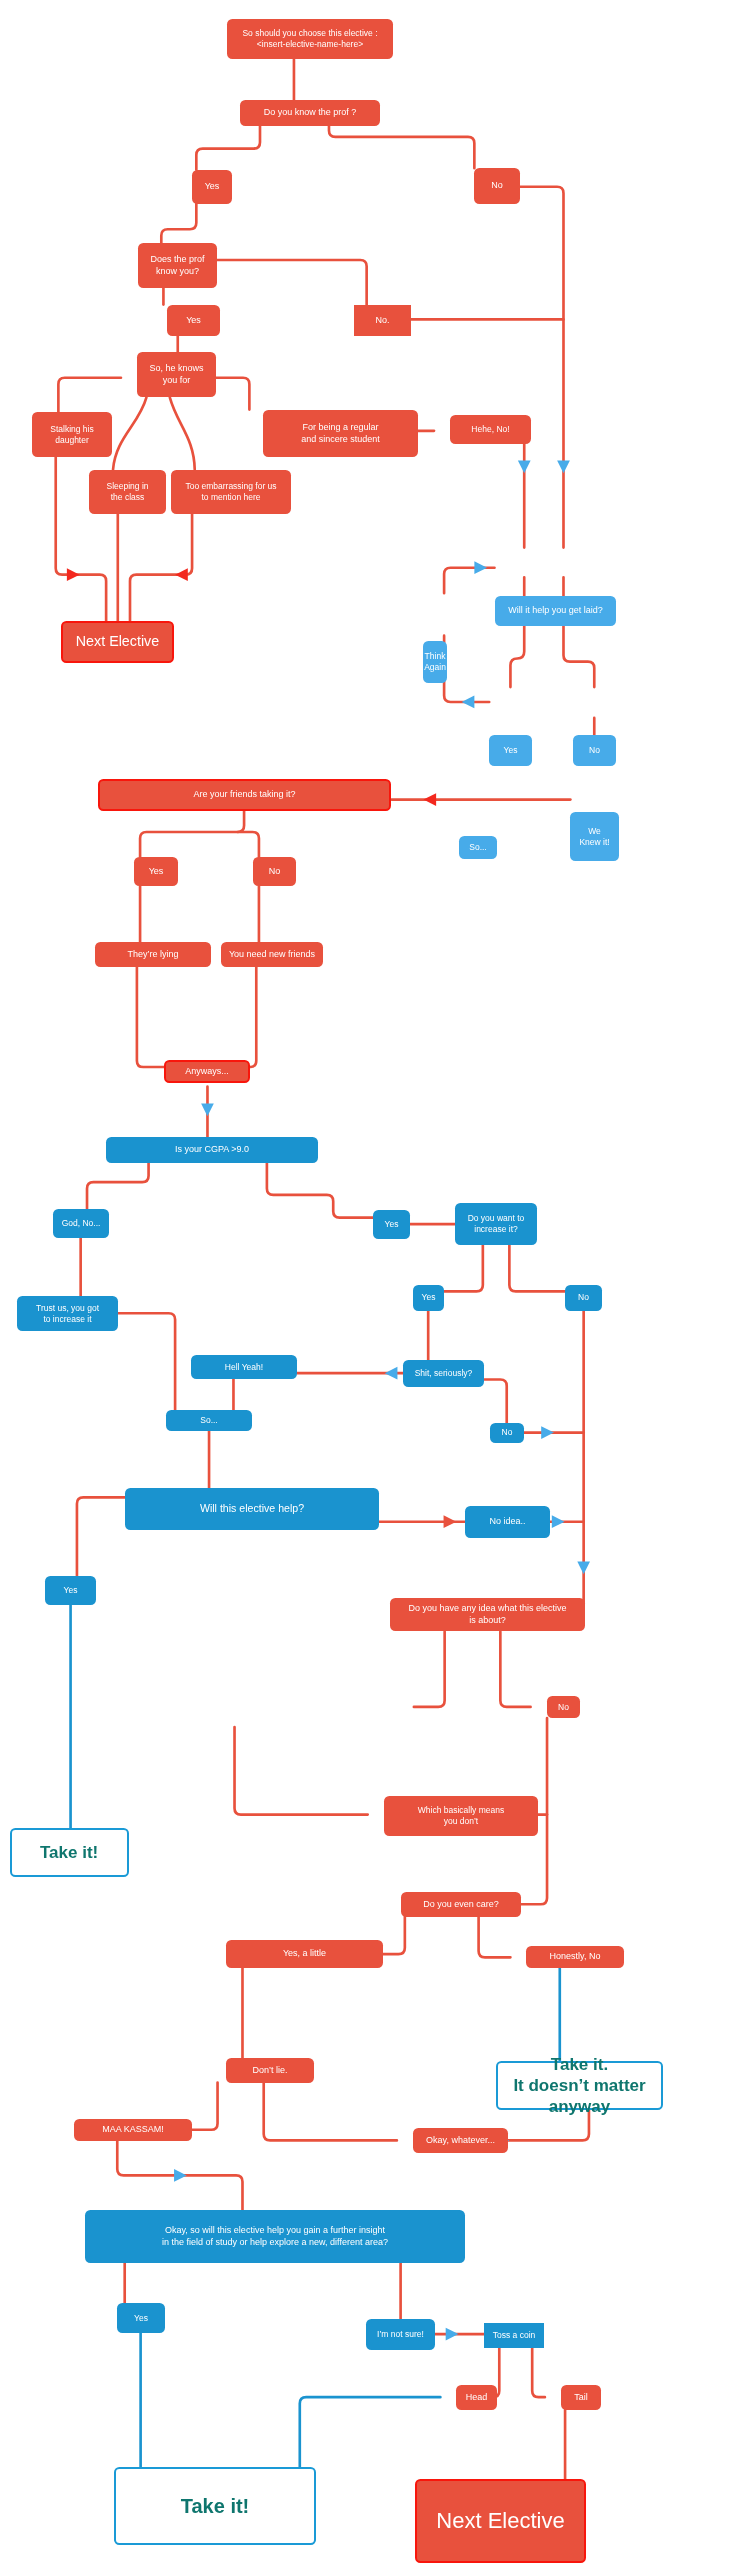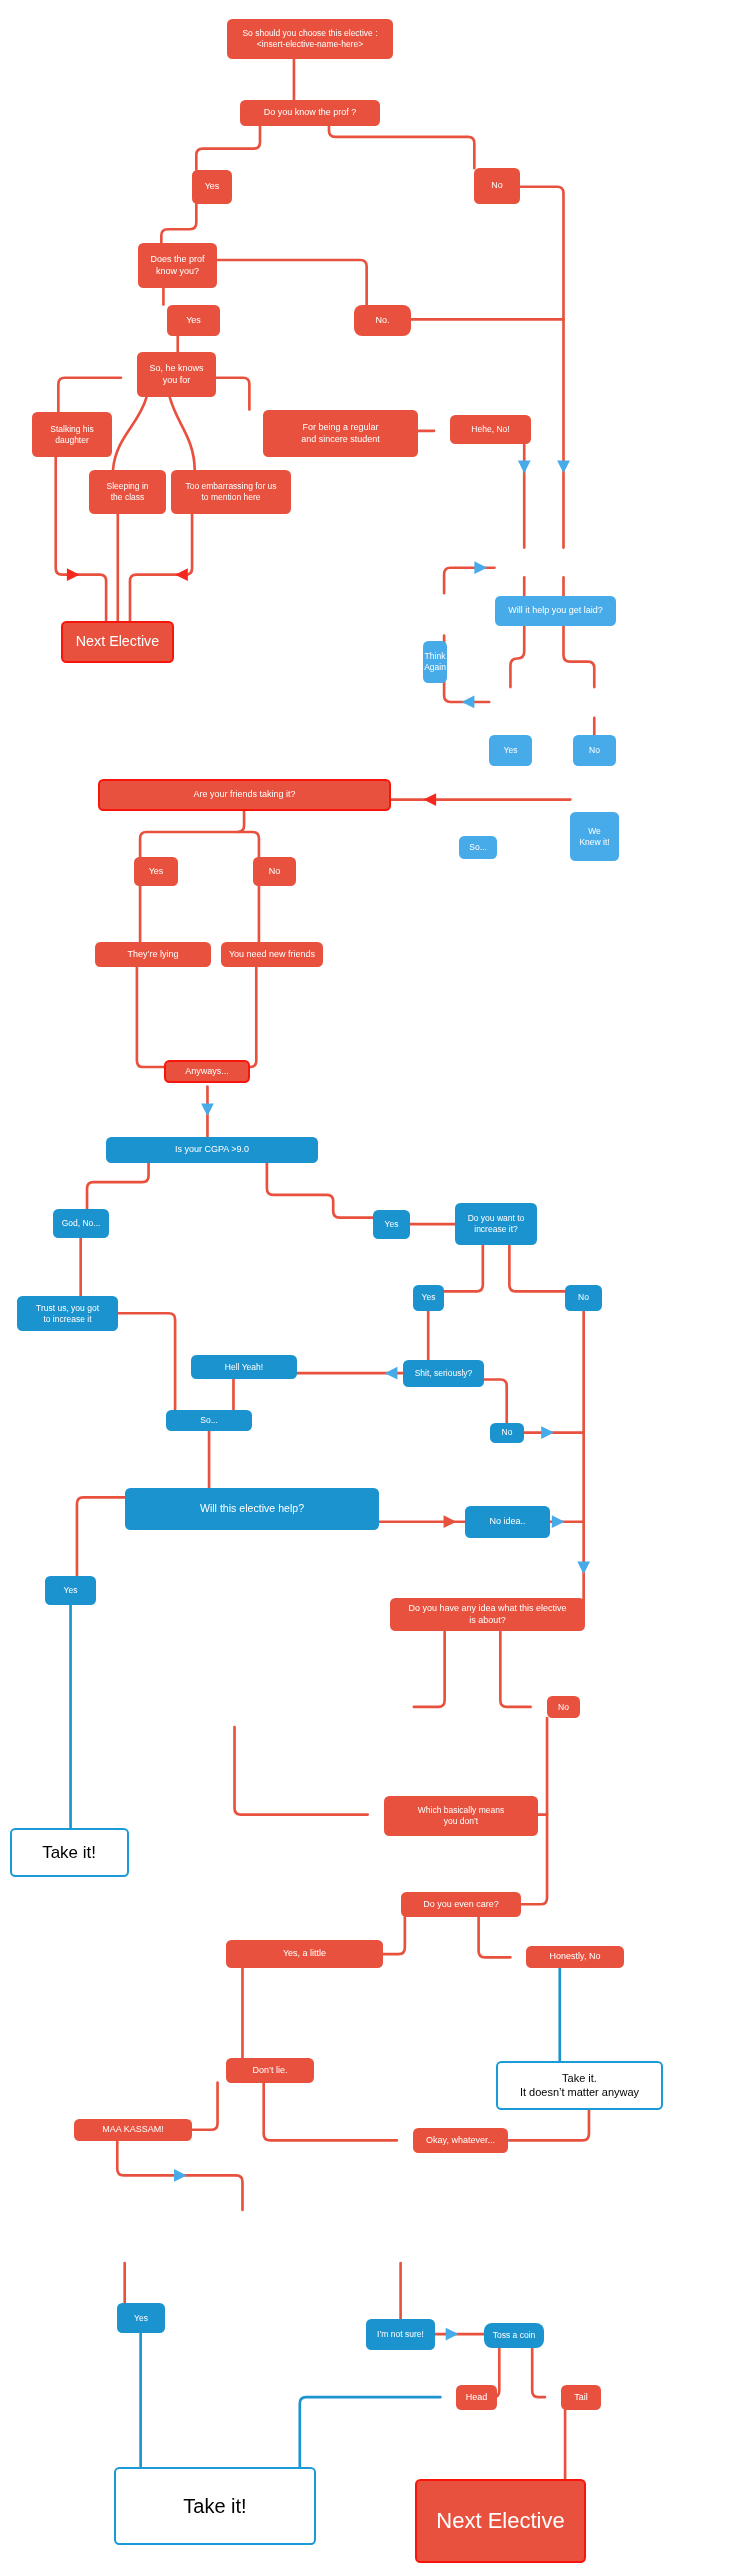--- a/index.html
+++ b/index.html
@@ -10,23 +10,23 @@
   #edges{position:absolute;left:0;top:0;}
   .node{
     position:absolute;display:flex;align-items:center;justify-content:center;
     text-align:center;white-space:pre-line;color:#ffffff;border-radius:5.3px;
     font-size:8.5px;line-height:1.25;box-sizing:border-box;padding:1.1px 3.2px;
   }
   .red{background:#e8513d;margin-left:16px;}
   .red-hl{background:#e8513d;border:2.1px solid #f8160c;}
   .lblue{background:#47abe9;margin-top:48px;}
   .dblue{background:#1a93cf;}
-  .outline{background:#ffffff;border:2.1px solid #1a9ad6;color:#000000;font-weight:normal;}
-  .sq{border-radius:8px;}
-  .fs17{font-size:9px;} .fs20{font-size:10.6px;} .fs22{font-size:11px;}
+  .outline{background:#ffffff;border:2.1px solid #1a9ad6;color:#0f766e;font-weight:bold;}
+  .sq{border-radius:0;}
+  .fs17{font-size:9px;} .fs20{font-size:10.6px;} .fs22{font-size:17px;}
   .fs27{font-size:14.3px;} .fs32{font-size:17px;} .fs38{font-size:20px;} .fs42{font-size:22px;}
 </style>
 </head>
 <body>
 
 <div id="canvas">
 
   <svg id="edges" width="737" height="2576" viewBox="0 0 1389 4855">
     <g fill="none" stroke="#e8513d" stroke-width="5" stroke-linecap="round">
       <path d="M554,112 V188"></path>
@@ -183,20 +183,22 @@
   <div class="node red" style="left:368px;top:1796px;width:154px;height:40px">Which basically means
 you don’t</div>
   <div class="node red fs17" style="left:385px;top:1892px;width:120px;height:25px">Do you even care?</div>
   <div class="node red fs17" style="left:210px;top:1940px;width:157px;height:28px">Yes, a little</div>
   <div class="node red fs17" style="left:510px;top:1946px;width:98px;height:22px">Honestly, No</div>
   <div class="node outline fs22" style="left:496px;top:2061px;width:167px;height:49px">Take it.
 It doesn’t matter anyway</div>
   <div class="node red fs17" style="left:210px;top:2058px;width:88px;height:25px">Don’t lie.</div>
   <div class="node red fs17" style="left:58px;top:2119px;width:118px;height:22px">MAA KASSAM!</div>
   <div class="node red fs17" style="left:397px;top:2128px;width:95px;height:25px">Okay, whatever...</div>
+  <div class="node dblue fs17" style="left:85px;top:2210px;width:380px;height:53px">Okay, so will this elective help you gain a further insight
+in the field of study or help explore a new, different area?</div>
   <div class="node dblue" style="left:117px;top:2303px;width:48px;height:30px">Yes</div>
   <div class="node dblue" style="left:366px;top:2319px;width:69px;height:31px">I’m not sure!</div>
   <div class="node dblue sq" style="left:484px;top:2323px;width:60px;height:25px">Toss a coin</div>
   <div class="node red fs17" style="left:440px;top:2385px;width:41px;height:25px">Head</div>
   <div class="node red fs17" style="left:545px;top:2385px;width:40px;height:25px">Tail</div>
   <div class="node outline fs38" style="left:114px;top:2467px;width:202px;height:78px">Take it!</div>
   <div class="node red-hl fs42" style="left:415px;top:2479px;width:171px;height:84px">Next Elective</div>
 
 </div>
 

